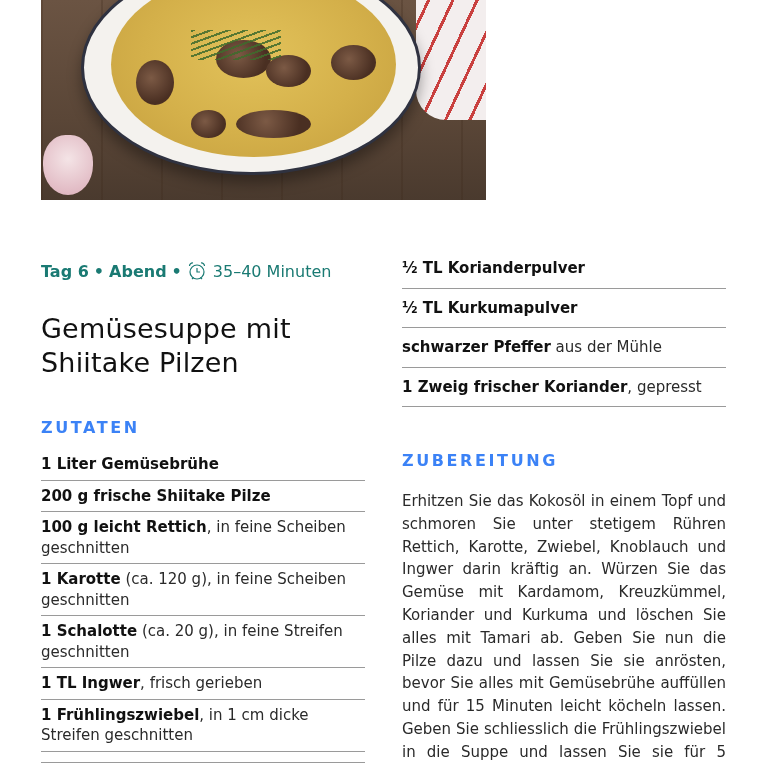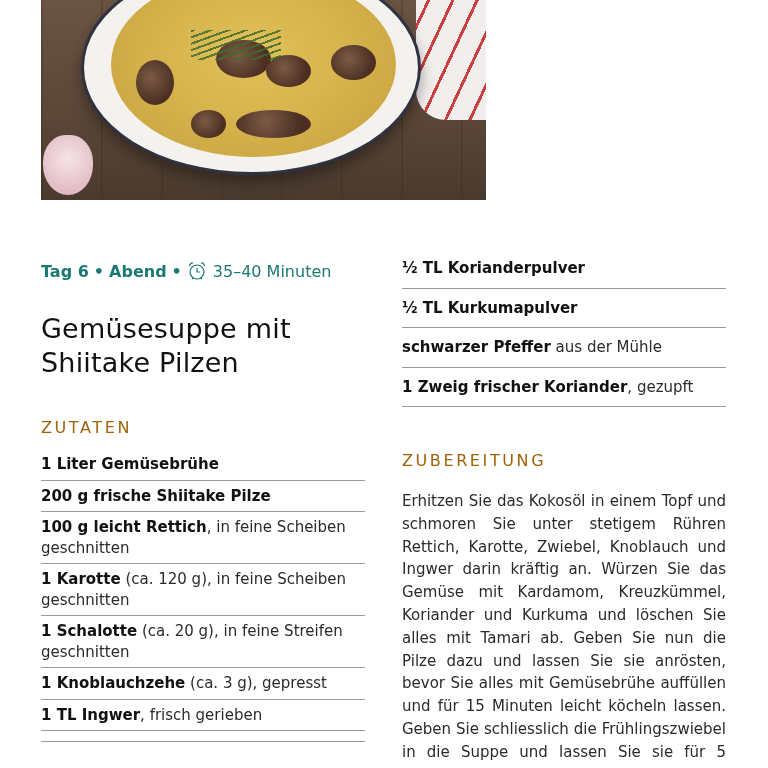--- a/index.html
+++ b/index.html
@@ -49,21 +49,21 @@
     .left { left: 41px; top: 258px; width: 324px; }
     .right { left: 402px; top: 258px; width: 324px; }
 
     .meta { font-size: 16px; color: #1a7a73; white-space: nowrap; height: 28px; line-height: 28px; }
     .meta b { font-weight: bold; }
     .meta .dot { margin: 0 5px; font-weight: bold; }
     .meta .clock { display: inline-block; width: 20px; height: 20px; vertical-align: -4px; margin-right: 6px; }
 
     .title { font-size: 27px; line-height: 34px; font-weight: normal; color: #111; margin-top: 26px; letter-spacing: 0.2px; }
 
-    .section-h { font-size: 16px; font-weight: normal; letter-spacing: 2.6px; color: #a16207; }
+    .section-h { font-size: 16px; font-weight: bold; letter-spacing: 2.6px; color: #3b82f6; }
     .left .section-h { margin-top: 38px; }
 
     .ing-list { list-style: none; margin-top: 12px; }
     .ing { font-size: 15px; line-height: 20.5px; padding: 5px 0 5px 0; border-bottom: 1px solid #9a9a9a; color: #2a2a2a; }
     .ing b { font-weight: bold; color: #111; }
 
     .right .ing-list { margin-top: 0; }
     .right .ing { padding-top: 0px; padding-bottom: 9px; margin-bottom: 0; }
     .right .ing + .ing { padding-top: 9px; }
 
@@ -102,28 +102,28 @@
     <span>Shiitake Pilzen</span>
   </h1>
 
   <h2 class="section-h">ZUTATEN</h2>
   <ul class="ing-list" id="ing-left">
       <li class="ing"><b>1 Liter Gemüsebrühe</b><span></span></li>
       <li class="ing"><b>200 g frische Shiitake Pilze</b><span></span></li>
       <li class="ing"><b>100 g leicht Rettich</b><span>, in feine Scheiben geschnitten</span></li>
       <li class="ing"><b>1 Karotte</b><span> (ca. 120 g), in feine Scheiben geschnitten</span></li>
       <li class="ing"><b>1 Schalotte</b><span> (ca. 20 g), in feine Streifen geschnitten</span></li>
-      <li class="ing"><b>1 Knoblauchzehe</b><span> (ca. 3 g), gepresst</span></li>
       <li class="ing"><b>1 TL Ingwer</b><span>, frisch gerieben</span></li>
+      <li class="ing"><b>1 Frühlingszwiebel</b><span>, in 1 cm dicke Streifen geschnitten</span></li>
       <li class="ing"><span></span></li>
     </ul>
 </div>
 
 <div class="col right">
   <ul class="ing-list" id="ing-right">
       <li class="ing"><b>½ TL Korianderpulver</b><span></span></li>
       <li class="ing"><b>½ TL Kurkumapulver</b><span></span></li>
       <li class="ing"><b>schwarzer Pfeffer</b><span> aus der Mühle</span></li>
-      <li class="ing"><b>1 Zweig frischer Koriander</b><span>, gezupft</span></li>
+      <li class="ing"><b>1 Zweig frischer Koriander</b><span>, gepresst</span></li>
     </ul>
   <h2 class="section-h">ZUBEREITUNG</h2>
   <p class="prep">Erhitzen Sie das Kokosöl in einem Topf und schmoren Sie unter stetigem Rühren Rettich, Karotte, Zwiebel, Knoblauch und Ingwer da­rin kräftig an. Würzen Sie das Gemüse mit Kardamom, Kreuzkümmel, Koriander und Kurkuma und löschen Sie alles mit Tamari ab. Geben Sie nun die Pilze dazu und lassen Sie sie anrösten, bevor Sie alles mit Gemüsebrü­he auffüllen und für 15 Minuten leicht kö­cheln lassen. Geben Sie schliesslich die Früh­lingszwiebel in die Suppe und lassen Sie sie für 5 Minuten mitköcheln. Nehmen Sie nun den Topf vom Herd und schmecken Sie die Gemüsesuppe mit schwarzem Pfeffer ab. Die</p>
 </div>
 
 </body></html>

